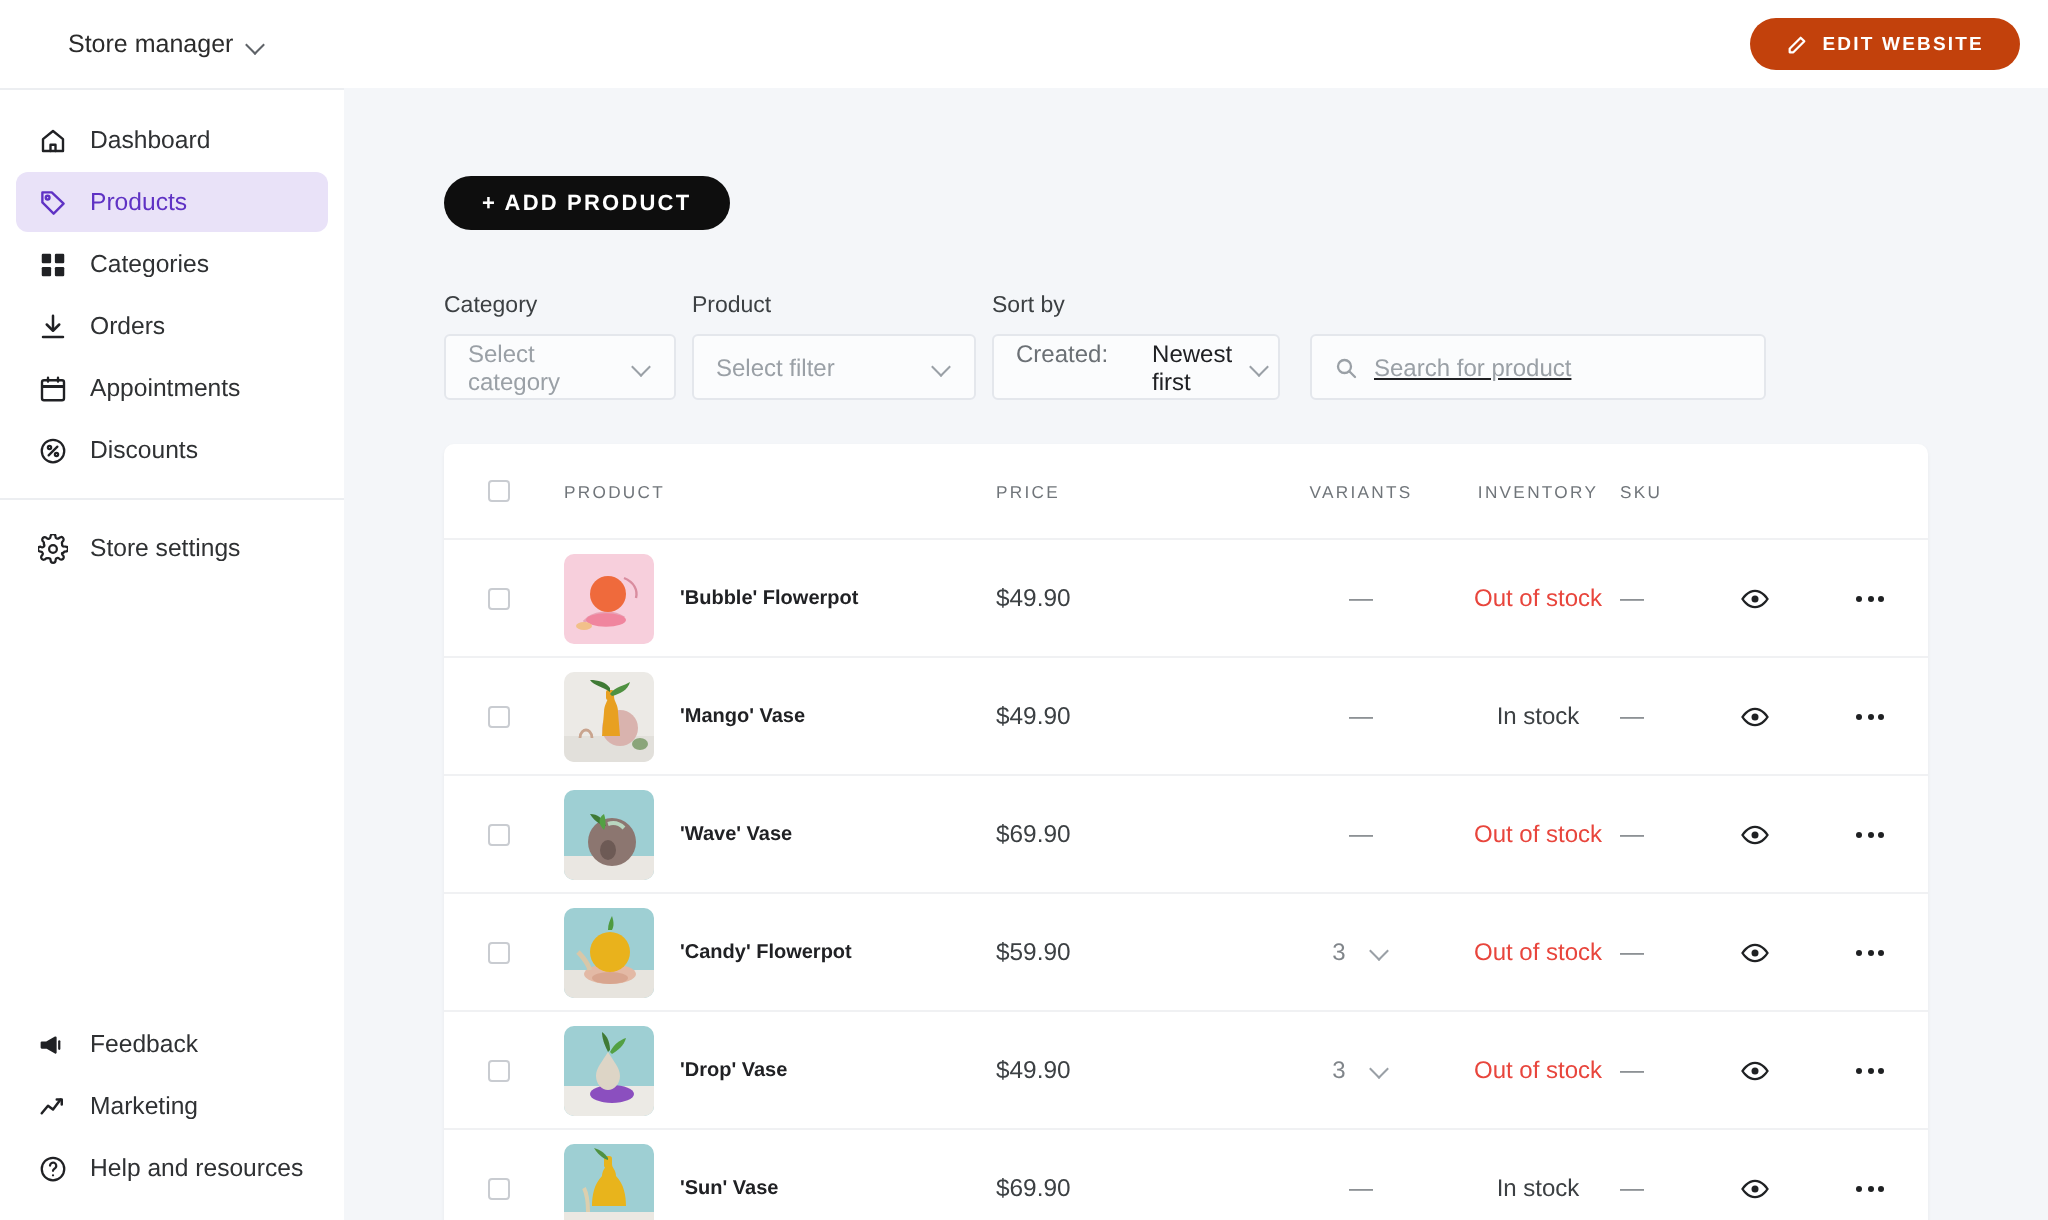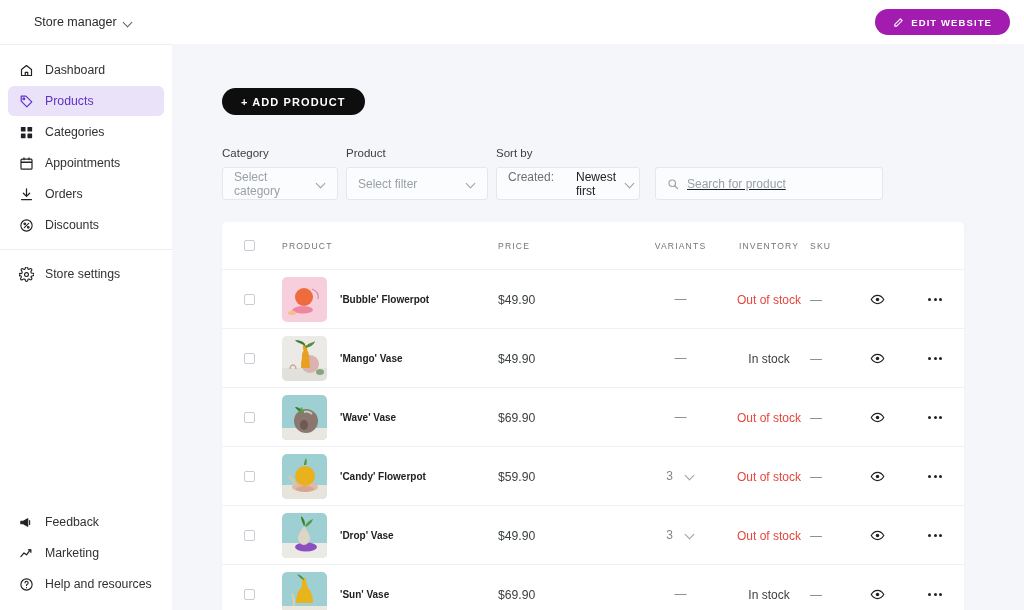--- a/index.html
+++ b/index.html
@@ -26,21 +26,21 @@
     padding: 4px 6px; border-radius: 4px;
   }
   .chev { width: 9px; height: 9px; display: inline-block; position: relative; }
   .chev::before {
     content: ""; position: absolute; left: 0; top: 1px;
     width: 6px; height: 6px;
     border-right: 1.3px solid #5f6368; border-bottom: 1.3px solid #5f6368;
     transform: rotate(45deg);
   }
   .edit-btn {
-    background: #a21caf; color: #fff; border: none; border-radius: 20px;
+    background: #c2410c; color: #fff; border: none; border-radius: 20px;
     height: 26px; padding: 0 18px; display: flex; align-items: center; gap: 7px;
     font-size: 9.5px; font-weight: bold; letter-spacing: 1.1px; cursor: pointer;
     font-family: "Liberation Sans", sans-serif;
   }
 
   .body-row { display: flex; flex: 1 1 auto; min-height: 0; }
 
   
   .sidebar {
     width: 172px; flex: 0 0 172px; background: #ffffff;
@@ -195,38 +195,38 @@
                 <rect x="13.5" y="3" width="7.5" height="7.5" rx="1"></rect>
               <rect x="3" y="13.5" width="7.5" height="7.5" rx="1"></rect>
                 <rect x="13.5" y="13.5" width="7.5" height="7.5" rx="1"></rect>
             </svg>
           </span>
           <span>Categories</span>
         </div>
 
         <div class="nav-item">
           <span class="ico">
+            <svg width="15" height="15" viewBox="0 0 24 24" fill="none" stroke="#202124" stroke-width="2" stroke-linecap="round" stroke-linejoin="round">
+              <path d="M12 3v11"></path>
+                <path d="M7 10l5 5 5-5"></path>
+                <path d="M4 20h16"></path>
+            </svg>
+          </span>
+          <span>Orders</span>
+        </div>
+
+        <div class="nav-item">
+          <span class="ico">
             <svg width="15" height="15" viewBox="0 0 24 24" fill="none" stroke="#202124" stroke-width="1.9" stroke-linejoin="round">
               <rect x="3.2" y="5" width="17.6" height="16" rx="1.6"></rect>
                 <path d="M3.2 10h17.6" stroke-width="2.4"></path>
               <path d="M8 3v3M16 3v3" stroke-linecap="round"></path>
             </svg>
           </span>
           <span>Appointments</span>
-        </div>
-
-        <div class="nav-item">
-          <span class="ico">
-            <svg width="15" height="15" viewBox="0 0 24 24" fill="none" stroke="#202124" stroke-width="2" stroke-linecap="round" stroke-linejoin="round">
-              <path d="M12 3v11"></path>
-                <path d="M7 10l5 5 5-5"></path>
-                <path d="M4 20h16"></path>
-            </svg>
-          </span>
-          <span>Orders</span>
         </div>
 
         <div class="nav-item">
           <span class="ico">
             <svg width="15" height="15" viewBox="0 0 24 24" fill="none" stroke="#202124" stroke-width="1.8" stroke-linecap="round">
               <circle cx="12" cy="12" r="9"></circle>
                 <path d="M8.5 15.5l7-7"></path>
               <circle cx="9.2" cy="9.2" r="1.3"></circle>
                 <circle cx="14.8" cy="14.8" r="1.3"></circle>
             </svg>

